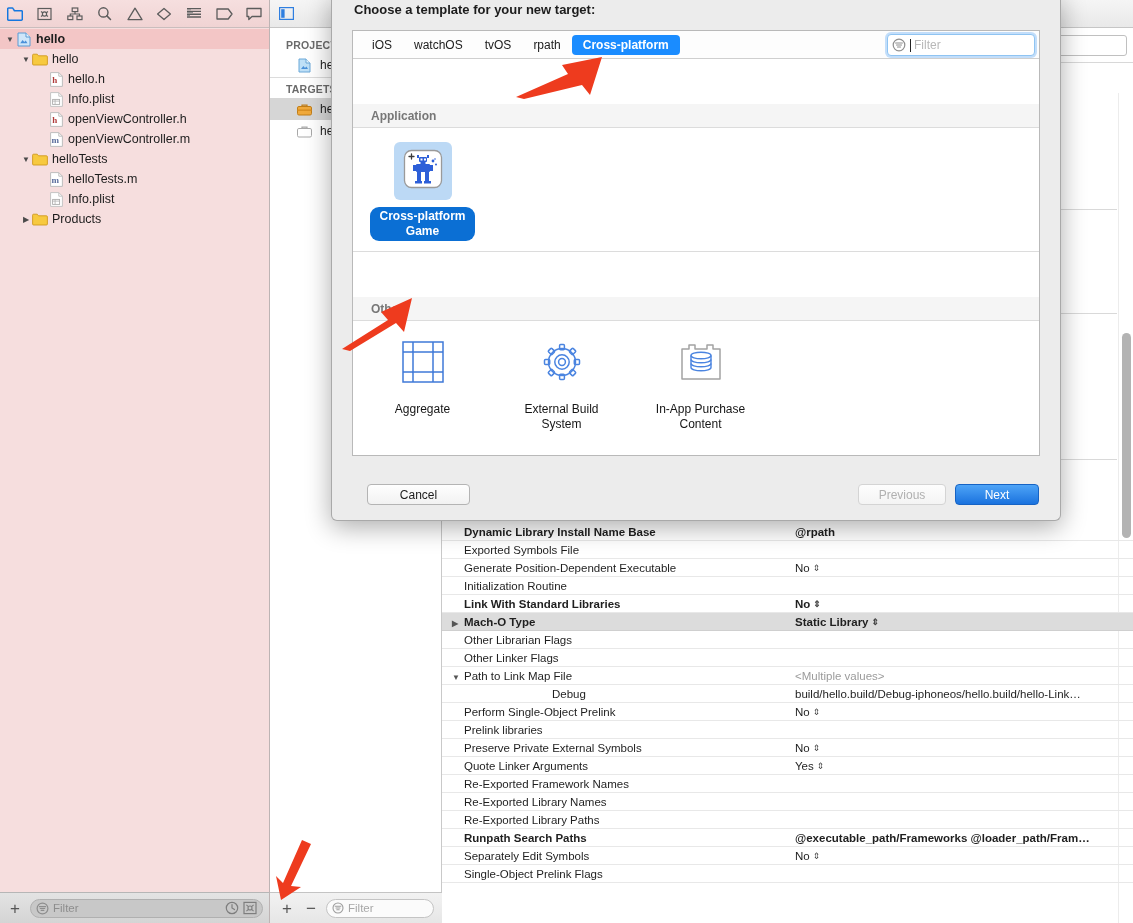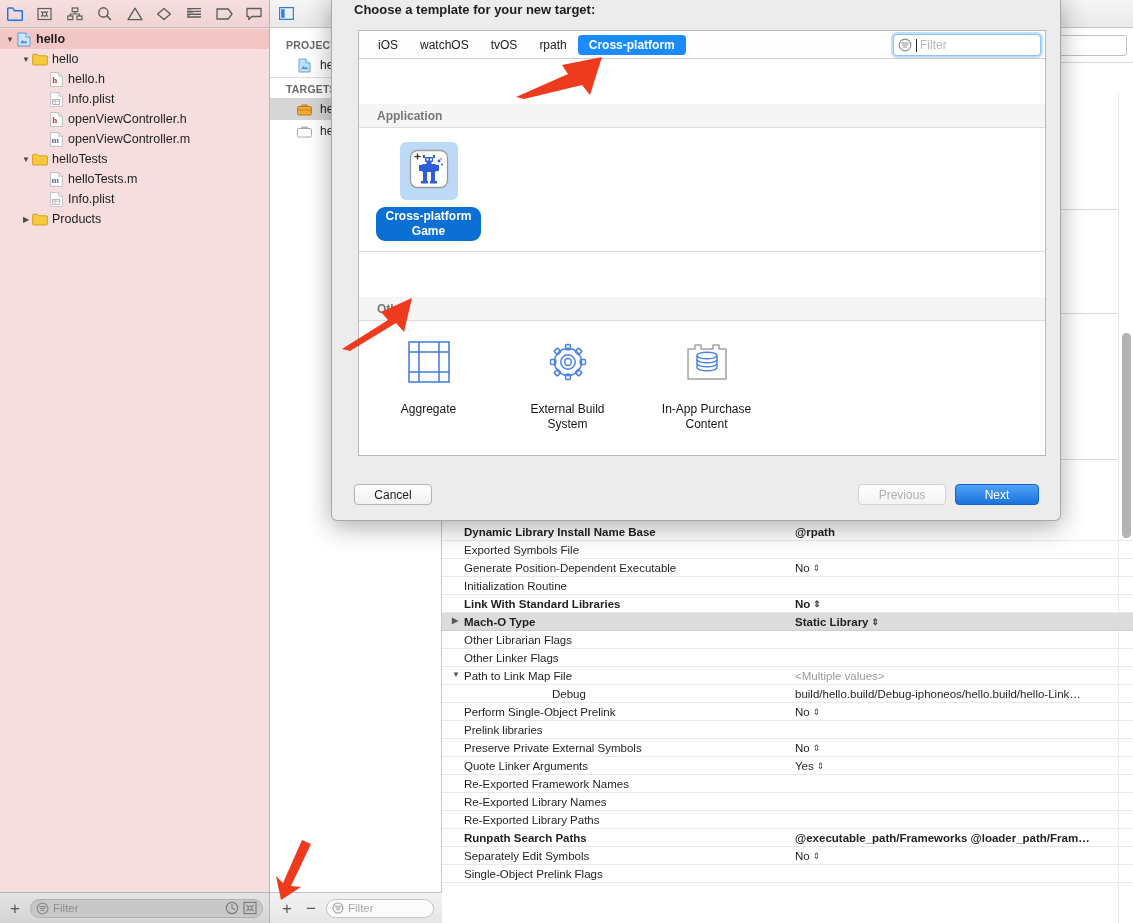--- a/index.html
+++ b/index.html
@@ -150,21 +150,21 @@
     position: absolute; left: 0; top: 494px; right: 0; bottom: 0;
   }
   .set-row {
     height: 18px; display: flex; align-items: center;
     font-size: 11.5px; color: #1f1f1f;
     border-bottom: 1px solid #e8e8e8;
     box-sizing: border-box;
   }
   .set-row.hl { background: #dcdcdc; border-bottom-color:#cfcfcf; }
   .set-name { width: 345px; padding-left: 10px; box-sizing: border-box;
-              display:flex; align-items:flex-start; gap:3px; white-space:nowrap; overflow:hidden;}
+              display:flex; align-items:flex-end; gap:3px; white-space:nowrap; overflow:hidden;}
   .set-name.bold { font-weight: bold; }
   .set-name.indent1 { padding-left: 110px; }
   .set-val { flex:1; padding-left: 8px; white-space:nowrap; overflow:hidden;
              display:flex; align-items:center; gap:3px; }
   .set-val.bold { font-weight: bold; }
   .set-val.muted { color: #9b9b9b; }
   .disc { font-size: 8px; color: #555; width: 9px; display:inline-block; }
   .stepper { font-size: 9px; color:#444; letter-spacing:-1px; }
 
   #settings-scrollbar {
@@ -184,21 +184,21 @@
     border-top: none;
     border-radius: 0 0 6px 6px;
     box-shadow: 0 6px 26px rgba(0,0,0,0.33);
     box-sizing: border-box;
   }
   #sheet-title {
     position: absolute; left: 22px; top: 8px;
     font-size: 13px; font-weight: bold; color: #1c1c1c;
   }
   #template-box {
-    position: absolute; left: 26px; top: 36px; width: 688px; height: 426px;
+    position: absolute; left: 20px; top: 36px; width: 688px; height: 426px;
     background: #fff; border: 1px solid #b9b9b9;
     box-sizing: border-box;
   }
   #platform-bar {
     height: 28px; border-bottom: 1px solid #cfcfcf;
     display:flex; align-items:center; padding: 0 8px;
     background:#fdfdfd;
     box-sizing: border-box;
     position: relative;
   }
@@ -246,21 +246,21 @@
 
   #sheet-buttons {
     position: absolute; left: 0; right: 0; bottom: 14px; height: 22px;
   }
   .btn {
     position: absolute; height: 21px; border-radius: 4px;
     font-size: 12px; display:flex; align-items:center; justify-content:center;
     box-sizing: border-box; cursor: default;
   }
   #btn-cancel {
-    left: 22px; width: 78px;
+    left: 35px; width: 103px;
     background: linear-gradient(to bottom,#fefefe,#f2f2f2);
     border: 1px solid #b4b4b4; color: #1c1c1c;
   }
   #btn-previous {
     right: 114px; width: 88px;
     background: linear-gradient(to bottom,#fdfdfd,#f4f4f4);
     border: 1px solid #d4d4d4; color: #b0b0b0;
   }
   #btn-next {
     right: 21px; width: 84px;

